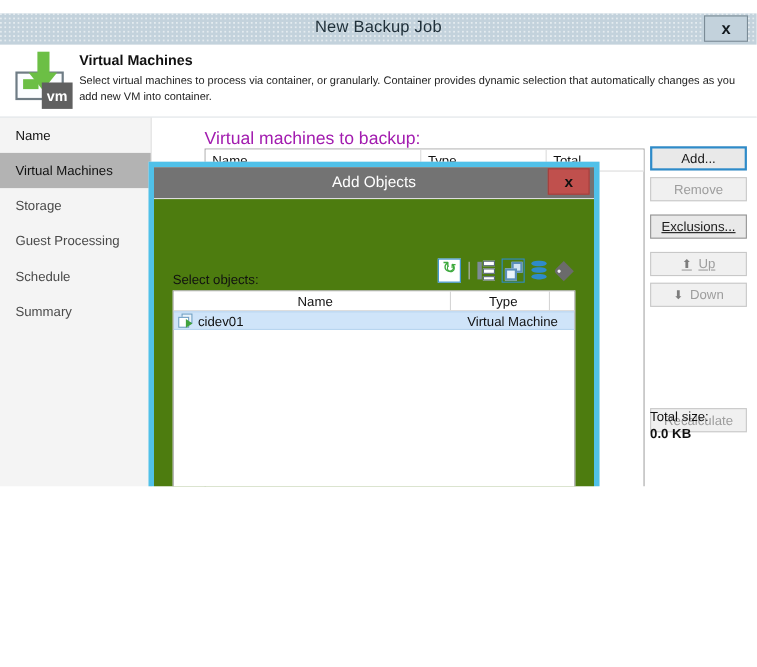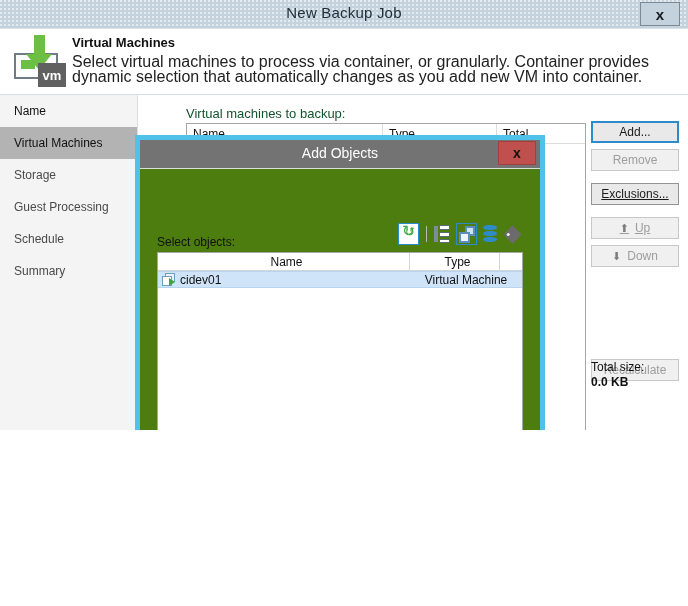--- a/index.html
+++ b/index.html
@@ -6,21 +6,21 @@
   html, body {
     margin: 0; padding: 0;
     width: 688px; height: 606px;
     overflow: hidden;
     font-family: "Liberation Sans", sans-serif;
     font-size: 12px;
     color: #1a1a1a;
     background: #ffffff;
   }
 
-  #root { position: relative; width: 688px; height: 430px; overflow: hidden; }
+  #root { position: relative; width: 688px; height: 430px; overflow: hidden; margin-top: 12px; }
 
   
   .wiz-titlebar {
     position: absolute; left: 0; top: 0; width: 688px; height: 28px;
     background: #c3d2dc;
     background-image: radial-gradient(circle at 1px 1px, rgba(255,255,255,.55) 1px, transparent 0);
     background-size: 4px 4px;
   }
   .wiz-title {
     position: absolute; left: 0; top: 4px; width: 688px;
@@ -66,38 +66,38 @@
     position: absolute; left: 26px; top: 28px; width: 28px; height: 24px;
     background: #606060; color: #ffffff; font-size: 13px; font-weight: bold;
     display: flex; align-items: center; justify-content: center;
     font-family: "Liberation Sans", sans-serif;
   }
   .wiz-header-title {
     position: absolute; left: 72px; top: 6px; font-size: 13px; font-weight: bold; color: #111;
   }
   .wiz-header-desc {
     position: absolute; left: 72px; top: 25px; width: 606px;
-    font-size: 16px; line-height: 15px; color: #222;
+    font-size: 10px; line-height: 15px; color: #222;
   }
 
   
   .wiz-nav {
     position: absolute; left: 0; top: 66px; width: 138px; height: 372px;
     background: #f4f4f4; border-right: 1px solid #dddddd;
   }
   .nav-item {
     height: 32px; line-height: 32px; padding-left: 14px;
     font-size: 12px; color: #4a4a4a; cursor: pointer;
   }
   .nav-item.first { color: #111; }
   .nav-item.selected { background: #b3b3b3; color: #111; }
 
   
   .wiz-content { position: absolute; left: 138px; top: 66px; width: 550px; height: 372px; background: #fff; }
-  .content-label { position: absolute; left: 48px; top: 11px; font-size: 13px; color: #14532d; }
+  .content-label { position: absolute; left: 48px; top: 11px; font-size: 16px; color: #a21caf; }
   .vm-grid {
     position: absolute; left: 48px; top: 28px; width: 400px; height: 310px;
     border: 1px solid #a6a6a6; background: #ffffff;
   }
   .vm-grid-head { display: flex; height: 20px; background: #ffffff; border-bottom: 1px solid #dcdcdc; }
   .vm-grid-head div {
     line-height: 20px; padding-left: 6px; font-size: 12px; color: #111;
     border-right: 1px solid #dcdcdc;
   }
   .vgh-name { width: 196px; }

